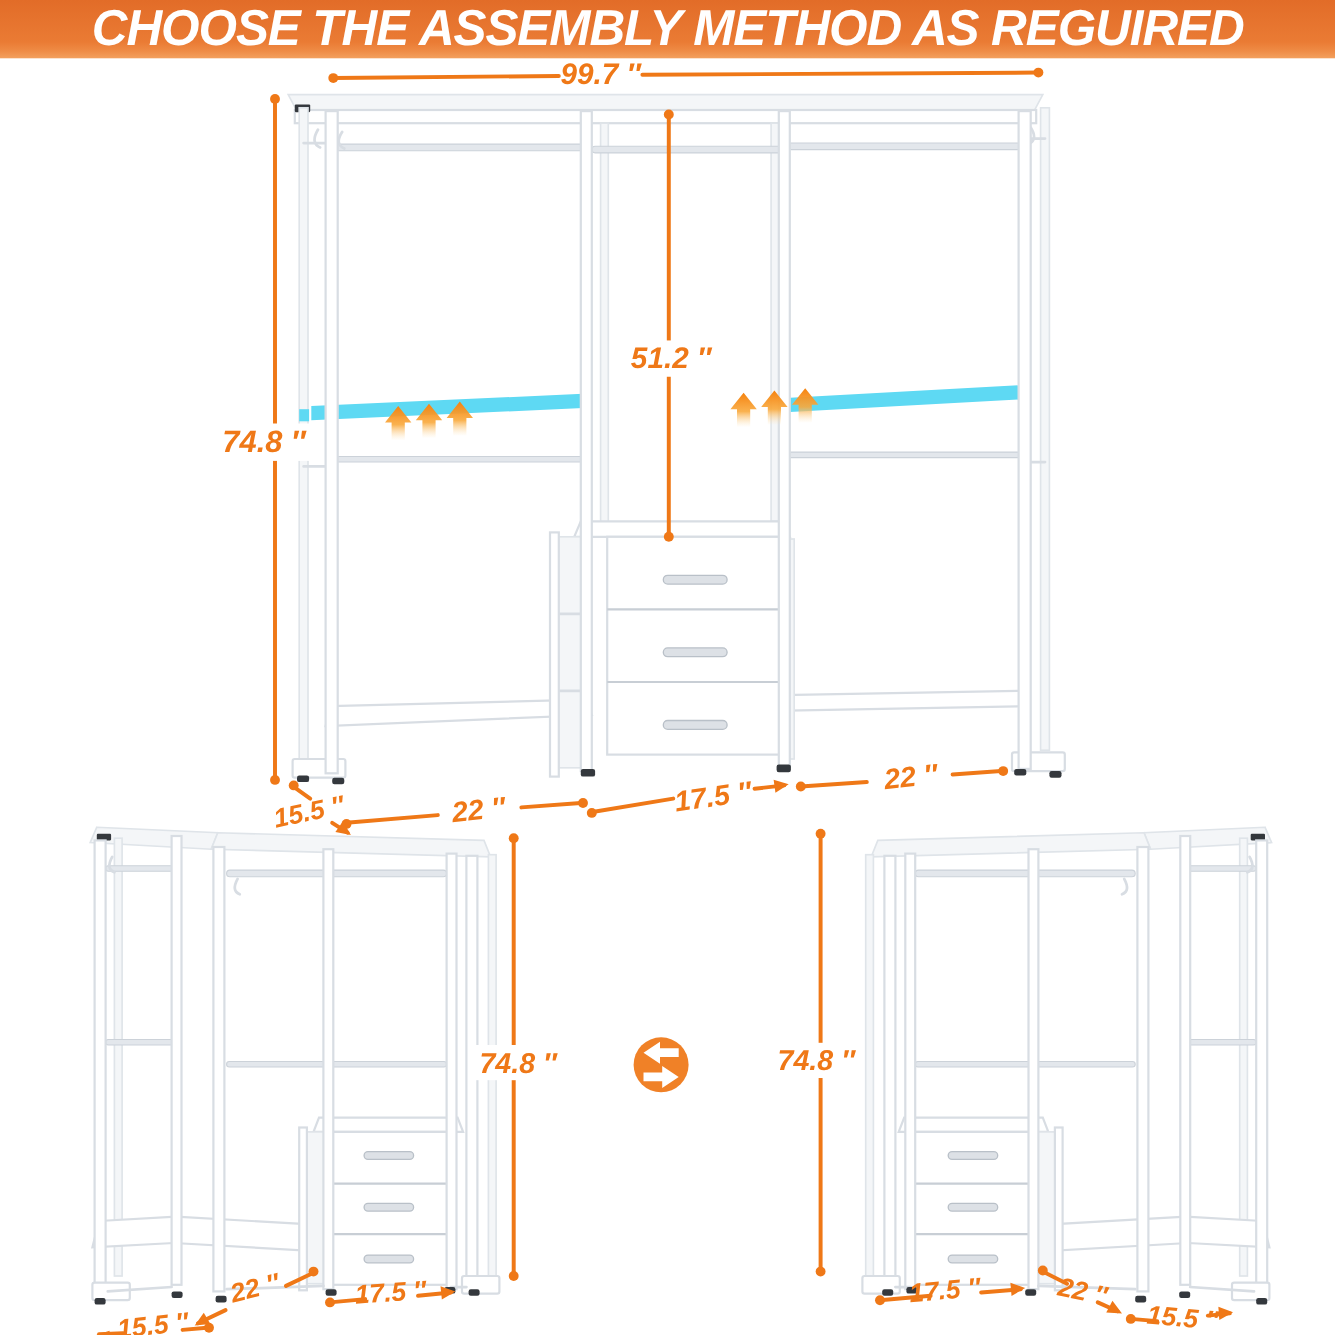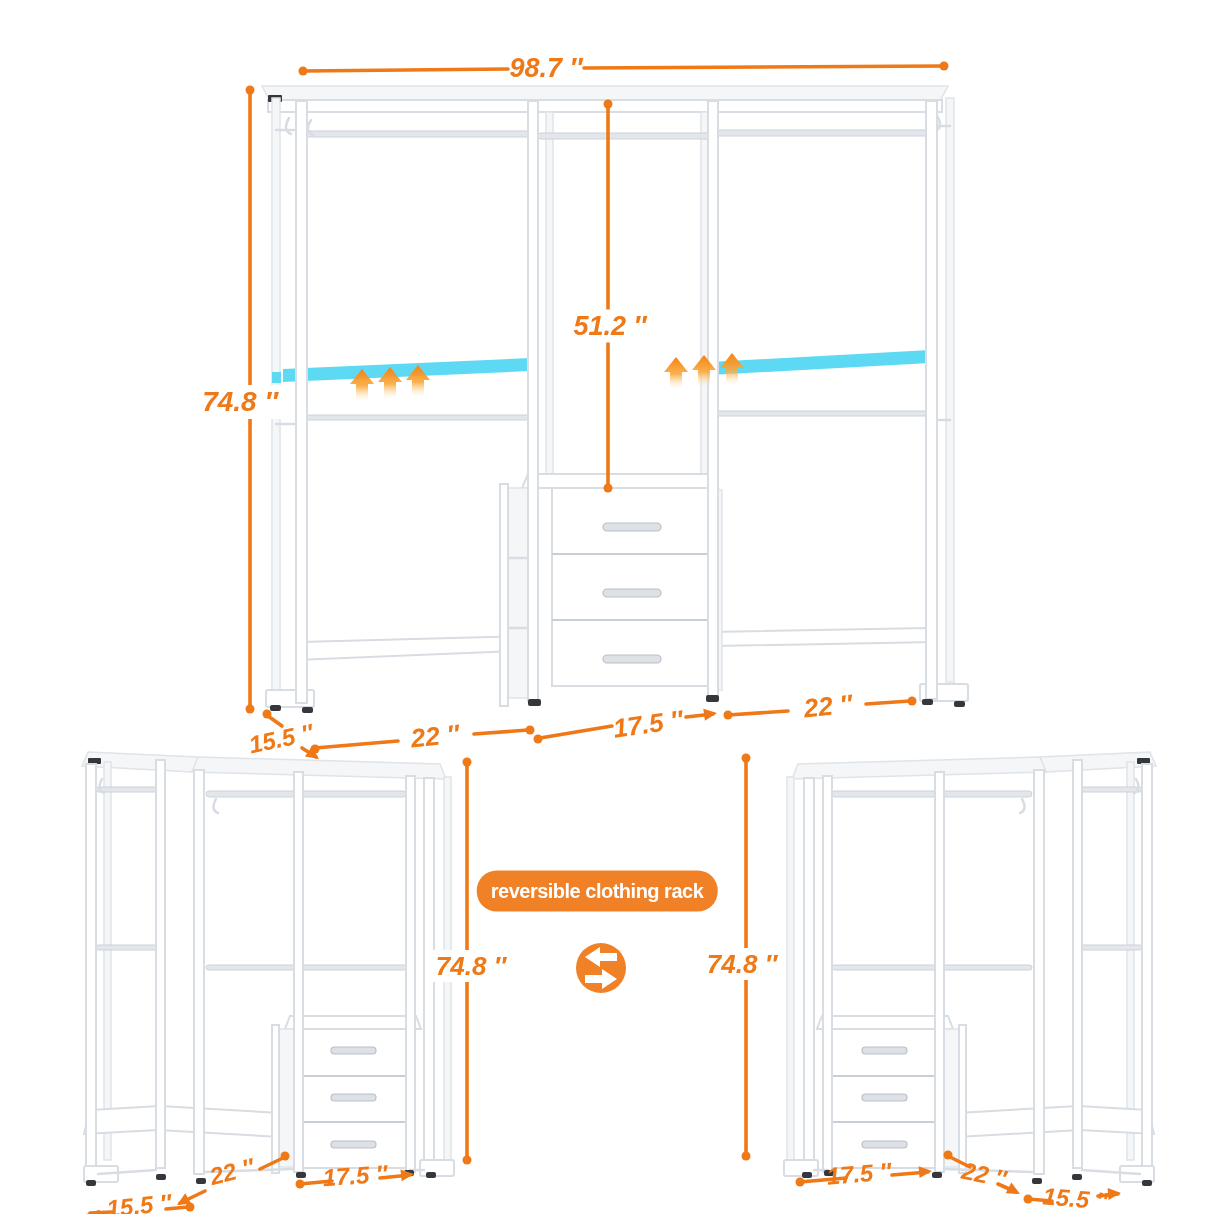--- a/index.html
+++ b/index.html
@@ -30,20 +30,23 @@
   
   .badge{position:absolute;left:597px;top:891px;transform:translate(-50%,-50%);
          background:#f08127;color:#fff;font-weight:700;font-size:20px;letter-spacing:-0.5px;
          padding:9px 14px;border-radius:20px;white-space:nowrap;}
 </style>
 </head>
 <body>
 
 <div class="canvas">
 
+  <div class="banner">
+    <h1>CHOOSE THE ASSEMBLY METHOD AS REGUIRED</h1>
+  </div>
 
   <svg class="scene" width="1214" height="1214" viewBox="0 0 1214 1214">
     <defs>
       <linearGradient id="gArrow" x1="0" y1="0" x2="0" y2="1">
         <stop offset="0" stop-color="#f5820f"></stop>
         <stop offset="0.55" stop-color="#f9a93c" stop-opacity="0.9"></stop>
         <stop offset="1" stop-color="#fde3b5" stop-opacity="0.05"></stop>
       </linearGradient>
       <path id="ah" d="M0,0 L-13,-6 L-13,6 Z"></path>
       <path id="upArrow" d="M0,0 L12,15 L6,15 L6,31 L-6,31 L-6,15 L-12,15 Z"></path>
@@ -206,33 +209,32 @@
       </g>
     </g>
 
     <g>
       <circle cx="601" cy="968" r="25" fill="#f08127"></circle>
       <polygon fill="#fff" points="585,957 600,947 600,953 617,953 617,961 600,961 600,967"></polygon>
       <polygon fill="#fff" points="617,979 602,969 602,975 585,975 585,983 602,983 602,989"></polygon>
     </g>
   </svg>
 
-  <div class="dim" style="left:546px;top:68px;font-size:27px;">98.7 ″</div>
+  <div class="dim" style="left:546px;top:68px;font-size:27px;">99.7 ″</div>
   <div class="dim bg" style="left:240px;top:402px;font-size:28px;">74.8 ″</div>
   <div class="dim bg" style="left:610px;top:326px;font-size:27px;">51.2 ″</div>
   <div class="dim" style="left:281px;top:739px;font-size:24px;--r:-12deg;">15.5 ″</div>
   <div class="dim" style="left:435px;top:736px;font-size:26px;--r:-6deg;">22 ″</div>
   <div class="dim" style="left:648px;top:724px;font-size:26px;--r:-8deg;">17.5 ″</div>
   <div class="dim" style="left:828px;top:706px;font-size:26px;--r:-6deg;">22 ″</div>
 
   <div class="dim bg" style="left:471px;top:966px;font-size:26px;">74.8 ″</div>
   <div class="dim" style="left:232px;top:1172px;font-size:24px;--r:-14deg;">22 ″</div>
   <div class="dim" style="left:355px;top:1176px;font-size:24px;--r:-4deg;">17.5 ″</div>
   <div class="dim" style="left:139px;top:1206px;font-size:24px;--r:-6deg;">15.5 ″</div>
 
   <div class="dim bg" style="left:742px;top:964px;font-size:26px;">74.8 ″</div>
   <div class="dim" style="left:859px;top:1174px;font-size:24px;--r:-5deg;">17.5 ″</div>
   <div class="dim" style="left:984px;top:1175px;font-size:24px;--r:12deg;">22 ″</div>
   <div class="dim" style="left:1075px;top:1199px;font-size:24px;--r:5deg;">15.5 ″</div>
 
-  <div class="badge">reversible clothing rack</div>
 
 </div>
 
 </body></html>

